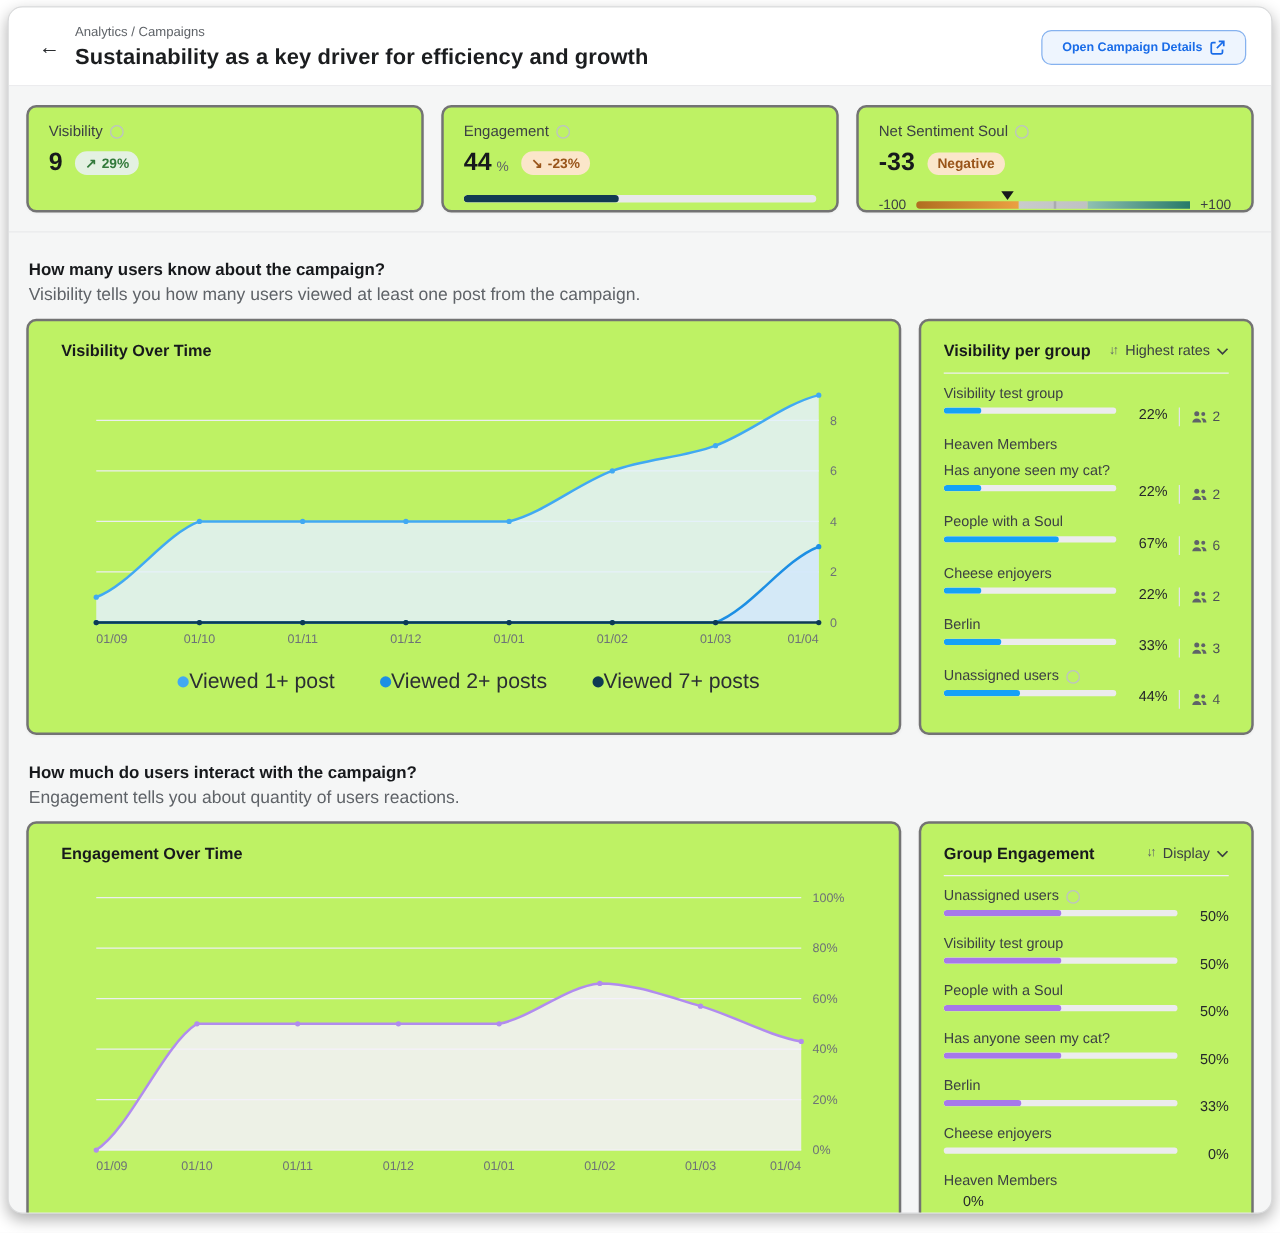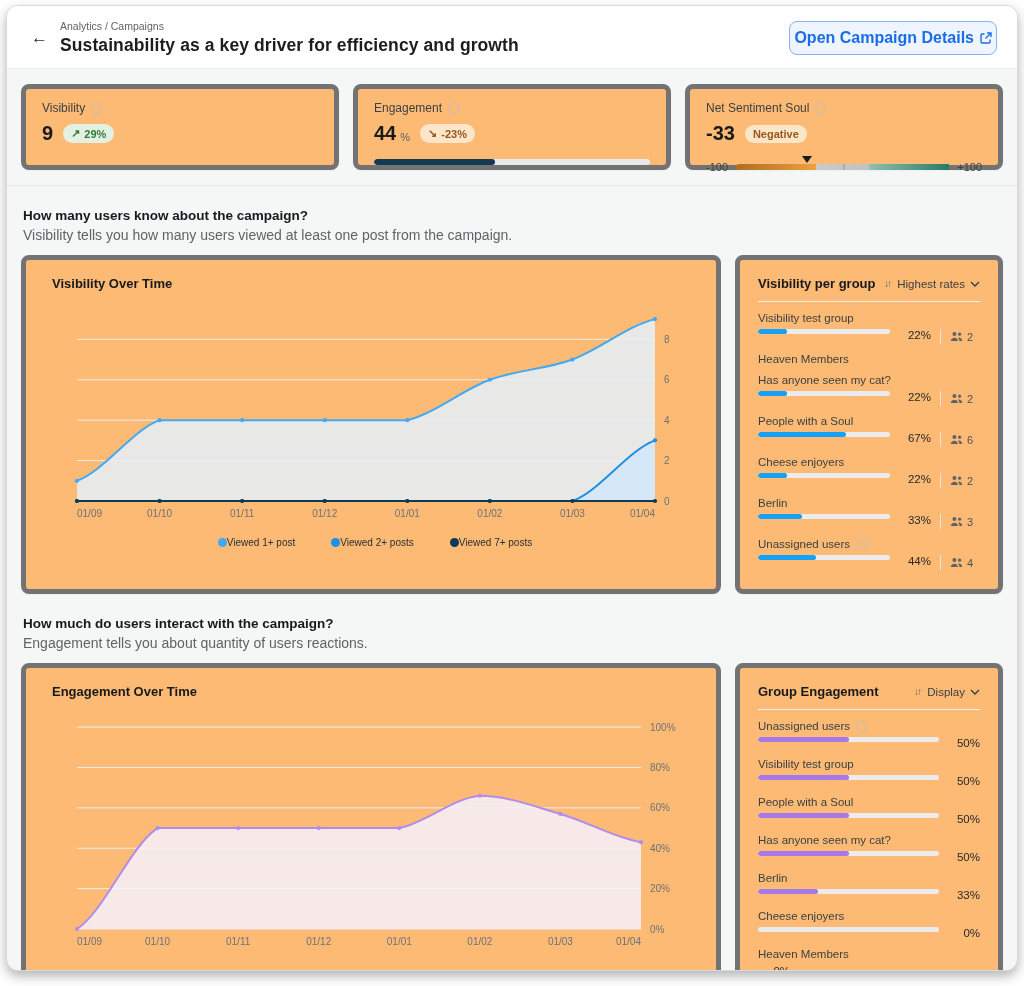--- a/index.html
+++ b/index.html
@@ -10,27 +10,27 @@
     box-shadow:0 5px 12px rgba(0,0,0,.30); overflow:hidden;
   }
   
   header{ background:#fff; display:flex; align-items:center; padding:14px 20px 12px 16px; border-bottom:1px solid #ececee;}
   .back-btn{ background:none;border:none; font-size:17px; color:#2a2d30; cursor:pointer; padding:4px 8px; margin-right:4px;}
   .head-text{ flex:1; }
   .crumb{ font-size:10.5px; color:#5f6368; margin-bottom:3px; cursor:pointer;}
   h1{ font-size:17.5px; font-weight:700; color:#1b1d1f; letter-spacing:.1px;}
   .open-btn{
     display:flex; align-items:center; gap:6px;
-    font-family:inherit; font-size:16px; font-weight:600; color:var(--accent_blue);
+    font-family:inherit; font-size:10px; font-weight:600; color:var(--accent_blue);
     background:#eef5fe; border:1px solid #86b2ef; border-radius:8px;
-    padding:7px 4px; cursor:pointer;
+    padding:7px 16px; cursor:pointer;
   }
   
   .kpi-row{ display:flex; gap:14px; padding:15px 14px; border-bottom:1px solid #e9eaeb; }
-  .card{ background:#fdba74; border:5px solid #737373; border-radius:8px; box-shadow:0 1px 2px rgba(0,0,0,.03); }
+  .card{ background:#bef264; border:2px solid #737373; border-radius:8px; box-shadow:0 1px 2px rgba(0,0,0,.03); }
   .kpi{ flex:1; padding:12px 16px; height:86px; }
   .kpi-label{ display:flex; align-items:center; gap:6px; font-size:12px; color:#3c4043; }
   .info{ width:11px; height:11px; border:1.5px solid #bdc1c6; border-radius:50%; display:inline-flex;
          align-items:center; justify-content:center; font-size:7px; color:#9aa0a6; cursor:pointer; }
   .kpi-value-line{ display:flex; align-items:center; gap:10px; margin-top:7px; }
   .kpi-value{ font-size:20px; font-weight:700; color:#17191c; }
   .kpi-unit{ font-size:11px; color:#5f6368; margin-left:-6px; align-self:flex-end; padding-bottom:2px;}
   .badge{ font-size:11px; font-weight:600; border-radius:10px; padding:3px 8px; display:inline-flex; gap:4px; align-items:center;}
   .badge.green{ background:var(--badge_green_bg); color:var(--badge_green_text); }
   .badge.orange{ background:var(--badge_orange_bg); color:var(--badge_orange_text); }
@@ -48,21 +48,21 @@
   
   .content{ padding:0 14px 14px; }
   .sec-head{ margin:22px 2px 12px; }
   .sec-head h2{ font-size:13.5px; font-weight:700; color:#17191c; }
   .sec-head p{ font-size:14px; color:#5f6368; margin-top:4px; }
   .row{ display:flex; gap:14px; align-items:stretch; }
   .chart-card{ flex:1; padding:16px 18px 10px 26px; }
   .chart-card h3, .panel h3{ font-size:13px; font-weight:700; color:#17191c; }
   .chart-wrap{ margin-top:4px; }
   .legend{ display:flex; justify-content:center; gap:36px; padding:6px 0 8px; }
-  .legend-item{ display:flex; align-items:center; font-size:10px; color:#2b2f33; cursor:pointer;}
+  .legend-item{ display:flex; align-items:center; font-size:17px; color:#2b2f33; cursor:pointer;}
   .legend-dot{ width:9px; height:9px; border-radius:50%; }
   
   .panel{ width:268px; padding:16px 18px 10px; }
   .panel-head{ display:flex; align-items:center; justify-content:space-between; padding-bottom:10px; border-bottom:1px solid #eef0f1; }
   .sort{ display:flex; align-items:center; gap:5px; font-size:11.5px; color:#3c4043; cursor:pointer;}
   .sort-arrows{ font-size:10px; letter-spacing:-2px; color:#5f6368; padding-right:2px;}
   .rows{ padding-top:10px; }
   .grp-row{ margin-bottom:9px; }
   .grp-name-line{ display:flex; align-items:center; gap:6px; }
   .grp-name{ font-size:11.5px; color:#3c4043; }

